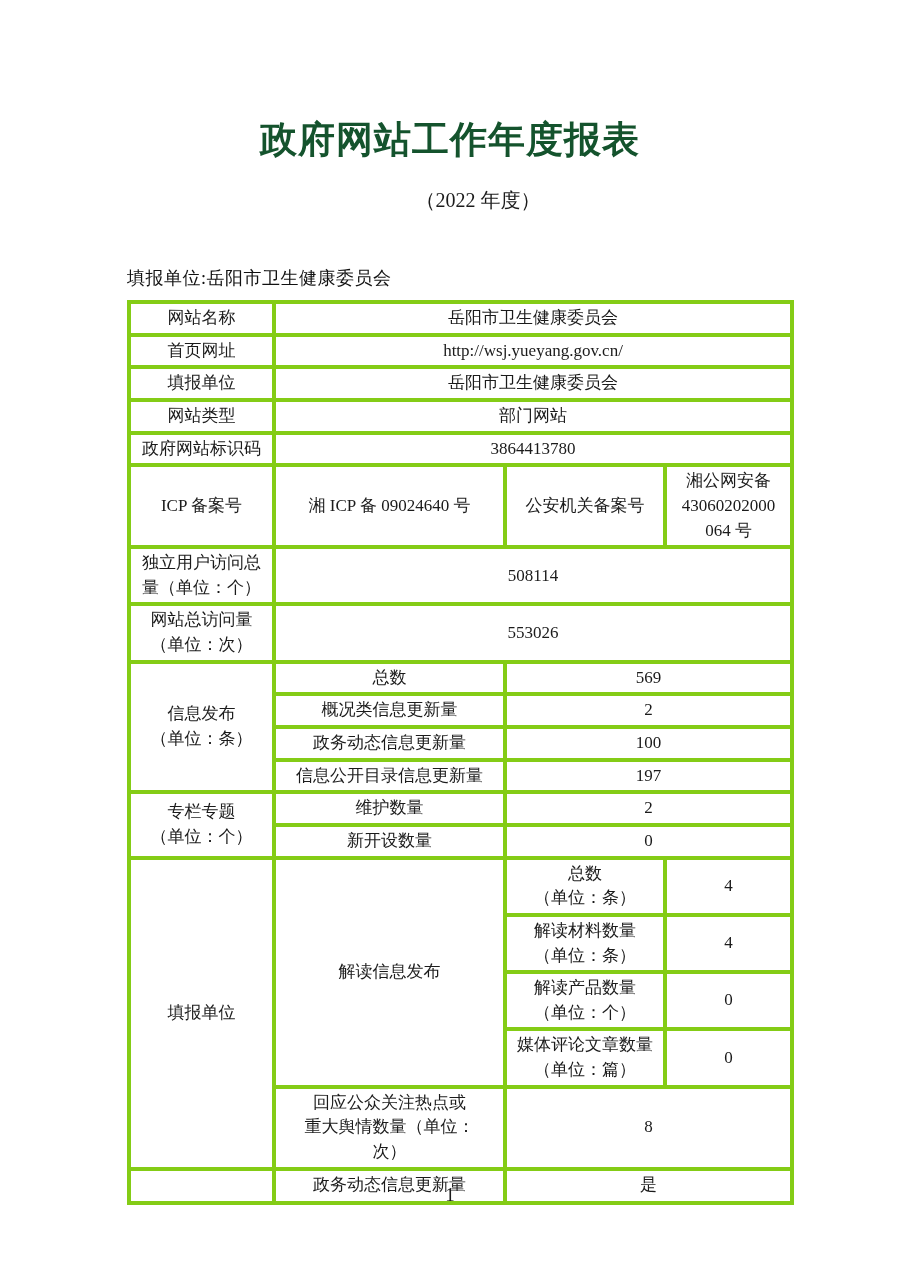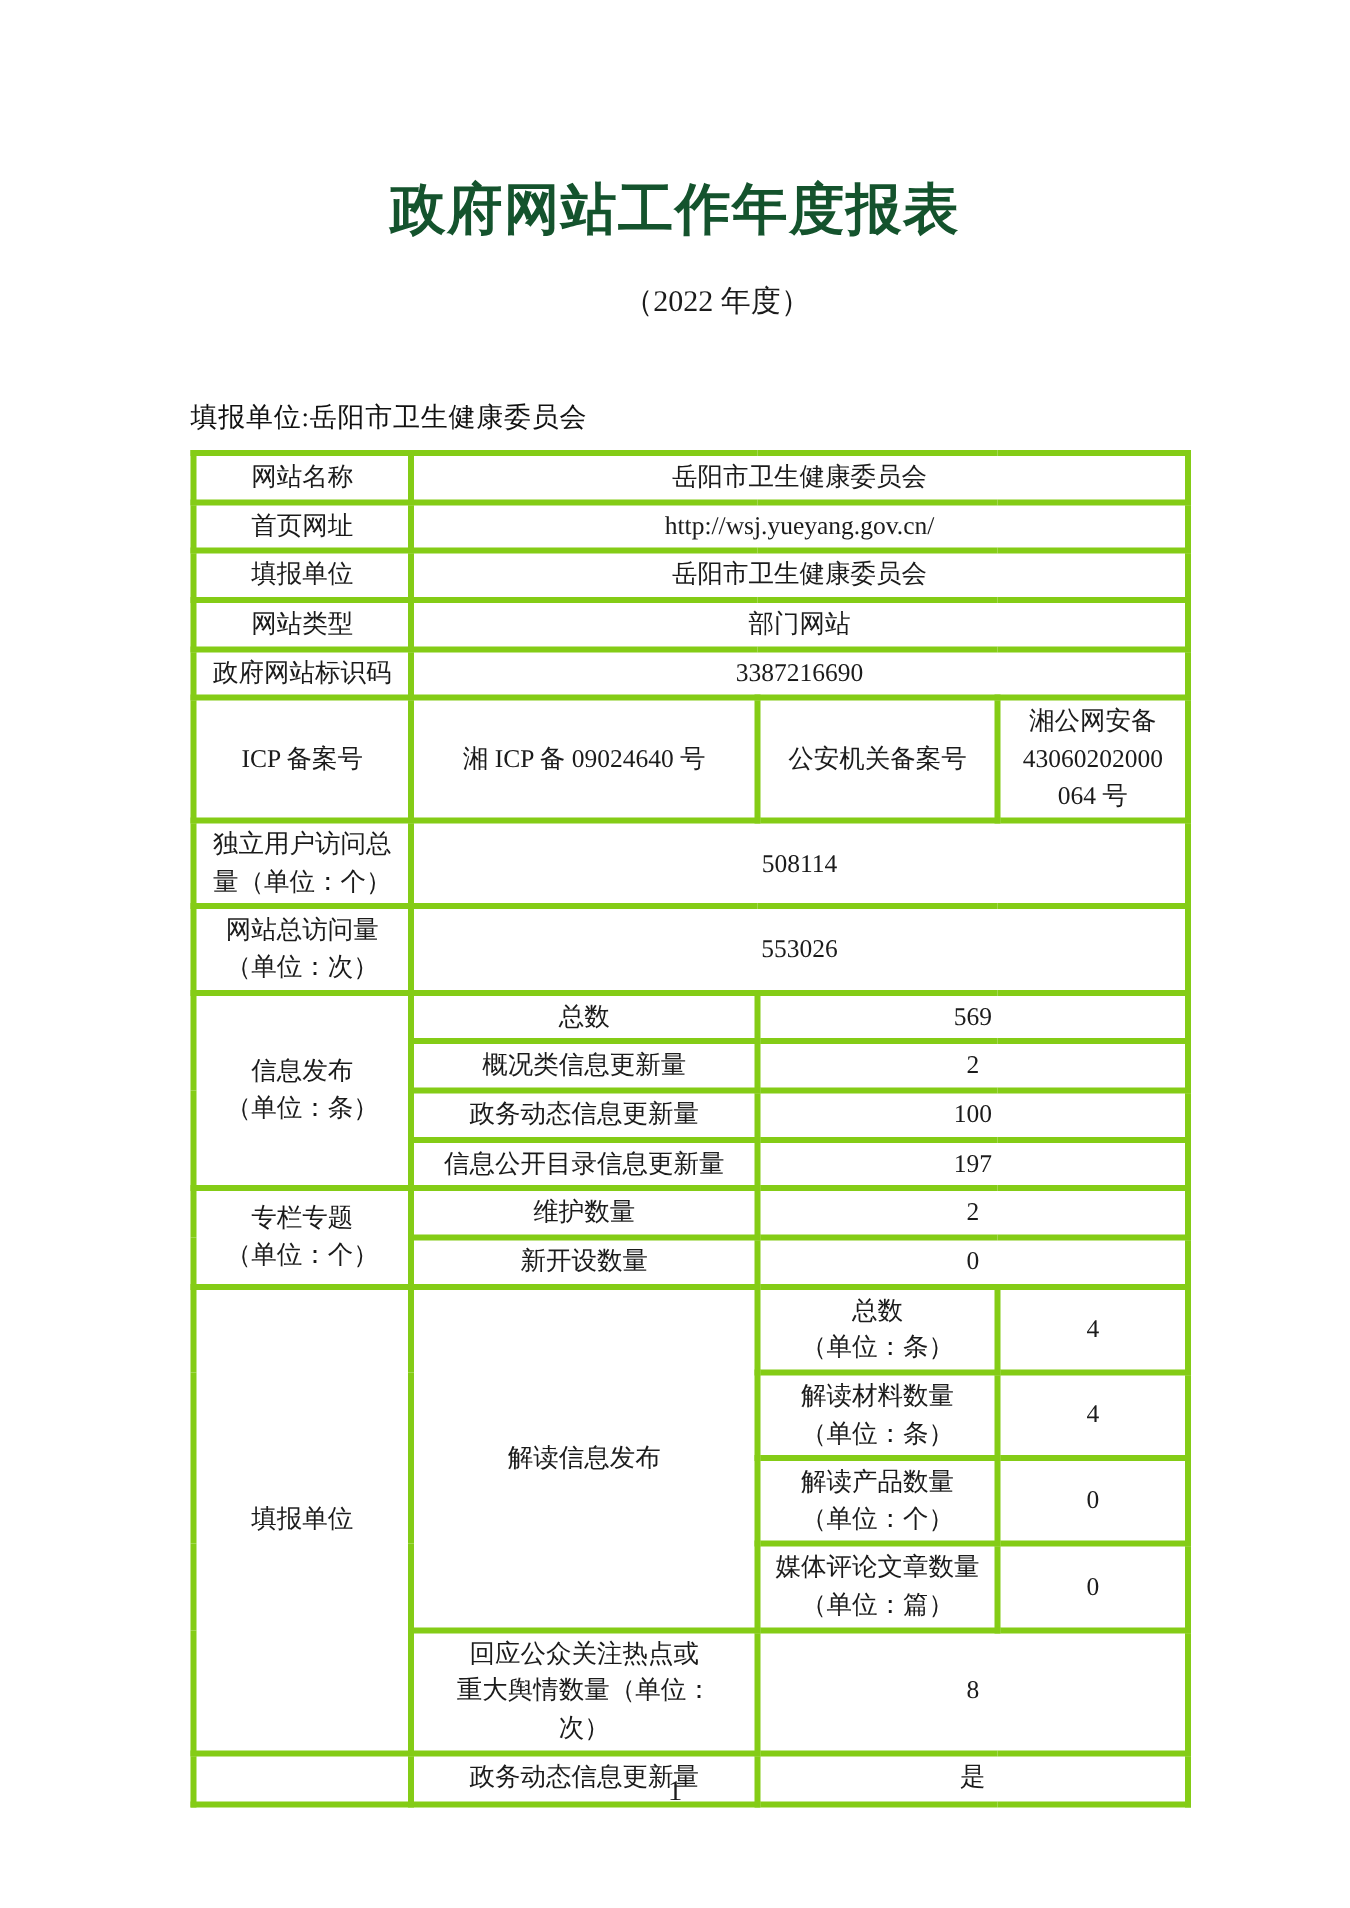--- a/index.html
+++ b/index.html
@@ -109,21 +109,21 @@
     <tr class="rh30">
       <td>填报单位</td>
       <td colspan="3">岳阳市卫生健康委员会</td>
     </tr>
     <tr class="rh30">
       <td>网站类型</td>
       <td colspan="3">部门网站</td>
     </tr>
     <tr class="rh30">
       <td>政府网站标识码</td>
-      <td colspan="3">3387216690</td>
+      <td colspan="3">3864413780</td>
     </tr>
     <tr class="rh82">
       <td>ICP 备案号</td>
       <td>湘 ICP 备 09024640 号</td>
       <td>公安机关备案号</td>
       <td>湘公网安备
 43060202000
 064 号</td>
     </tr>
     <tr class="rh55">

